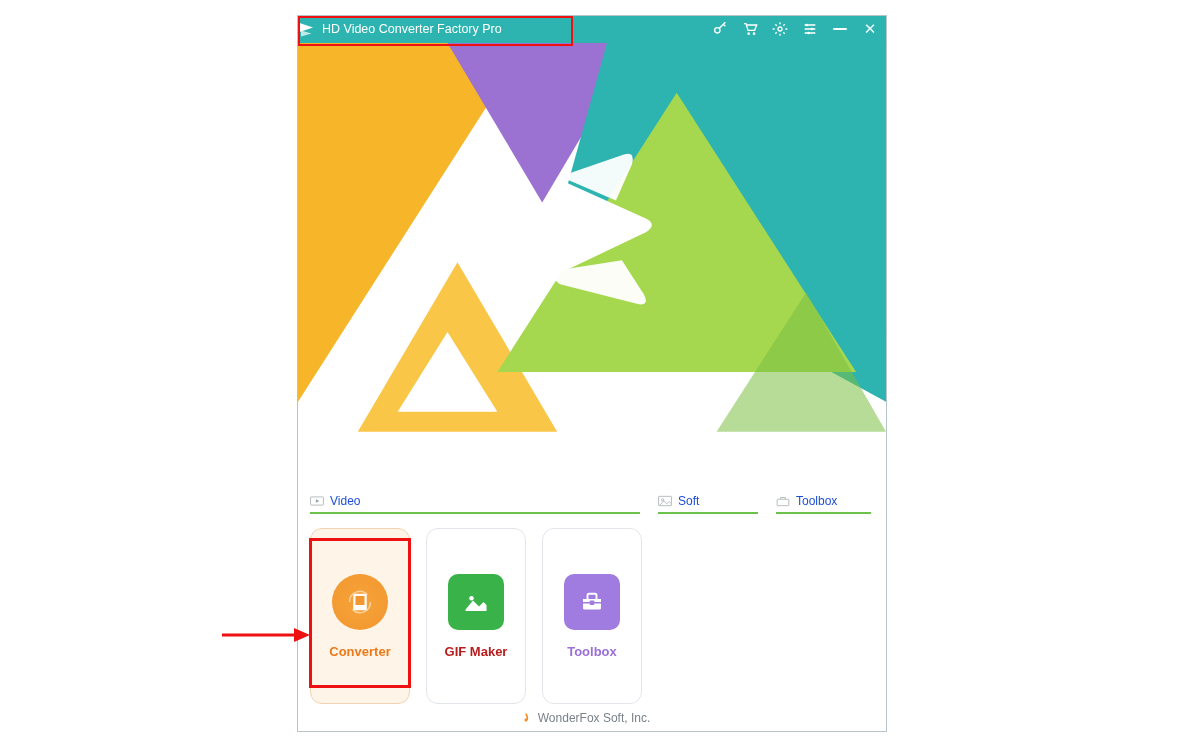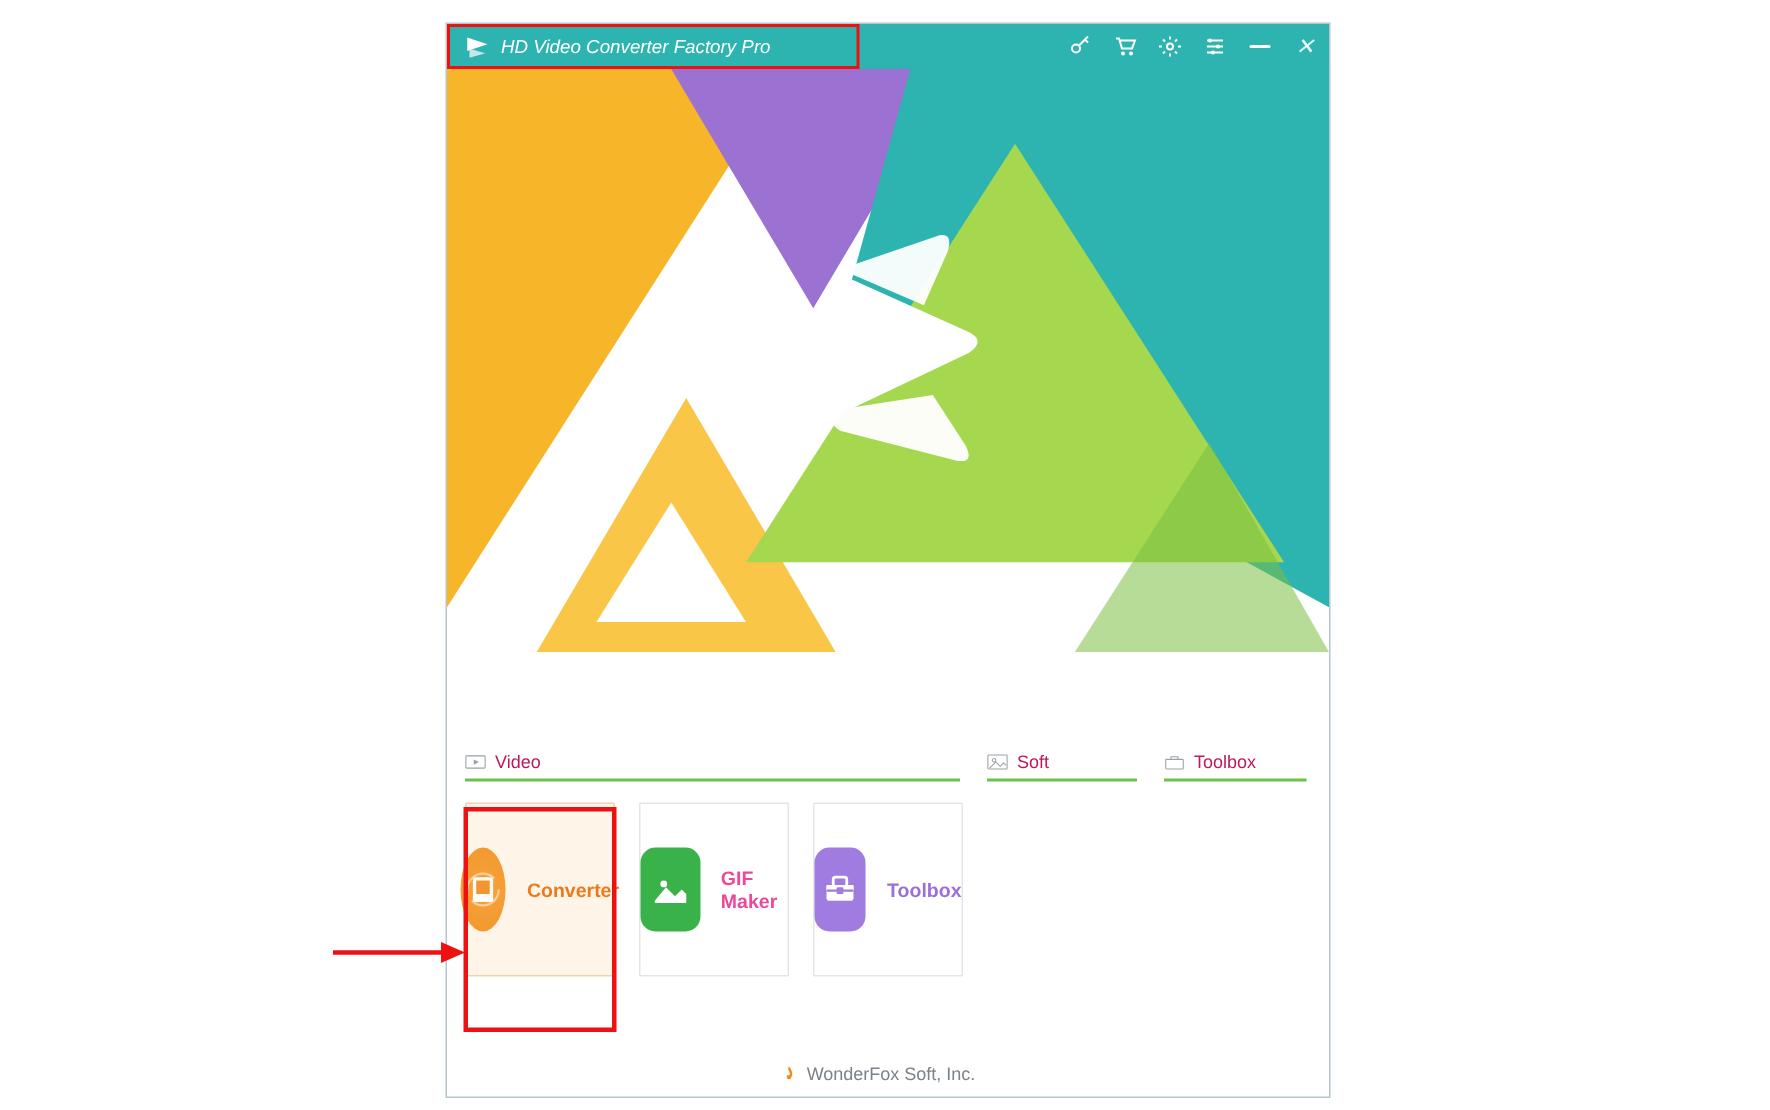--- a/index.html
+++ b/index.html
@@ -20,25 +20,24 @@
     background: #fff;
     display: flex;
     flex-direction: column;
   }
   
   .titlebar {
     height: 30px;
     background: #2db4b0;
     display: flex;
     align-items: center;
-    padding: 0 12px;
+    padding: 0 0;
     color: #fff;
     font-size: 12.5px;
     position: relative;
-    font-style: italic;
   }
   .title-left {
     display: flex;
     align-items: center;
     gap: 6px;
     position: relative;
     z-index: 1;
   }
   .title-actions {
     position: absolute;
@@ -75,47 +74,47 @@
   
   .cats {
     display: flex;
     padding: 0 12px;
     gap: 18px;
     align-items: flex-end;
     height: 30px;
   }
   .cat {
     display:flex; align-items:center; gap:6px;
-    color:#be185d; font-size:12px;
+    color:#1d4ed8; font-size:12px;
     border-bottom:2px solid #6cc24a;
     padding-bottom:4px;
   }
   .cat.vid { flex: 0 0 330px; }
   .cat.img { flex: 0 0 100px; }
   .cat.tool { flex: 0 0 95px; }
   .cat svg { width:14px; height:12px; fill:none; stroke:#9aa2a8; stroke-width:1.2; }
   
   .cards {
     display:flex;
     gap:16px;
     padding: 14px 12px 0;
   }
   .card {
-    width:100px; height:116px;
+    width:100px; height:176px;
     border:1px solid #e2e6ea;
-    border-radius:1px;
-    display:flex; flex-direction:row; align-items:center; justify-content:center;
+    border-radius:12px;
+    display:flex; flex-direction:column; align-items:center; justify-content:center;
     gap:14px;
     cursor:pointer;
     background:#fff;
   }
   .card.sel { background:#fff4e8; border-color:#f0d3b3; }
   .card .lbl { font-size:13px; font-weight:600; }
   .lbl.orange { color:#ec7a1a; }
-  .lbl.green  { color:#ec4899; }
+  .lbl.green  { color:#b91c1c; }
   .lbl.purple { color:#9b6fd6; }
   .card-icon { width:56px; height:56px; display:flex; align-items:center; justify-content:center; border-radius:10px; }
   .ic-or { background:#f2972f; }
   .ic-gr { background:#39b24a; }
   .ic-pu { background:#a07be0; }
   .card-icon svg { width:30px; height:30px; }
   .card-highlight {
     position:absolute;
     left:309px; top:538px;
     width:102px; height:150px;

